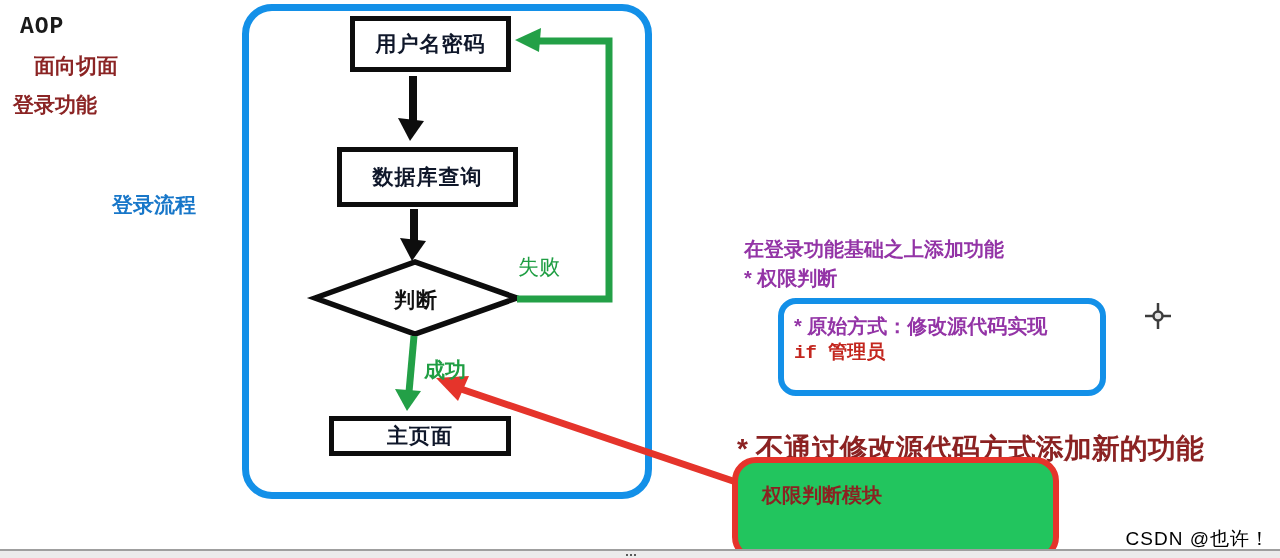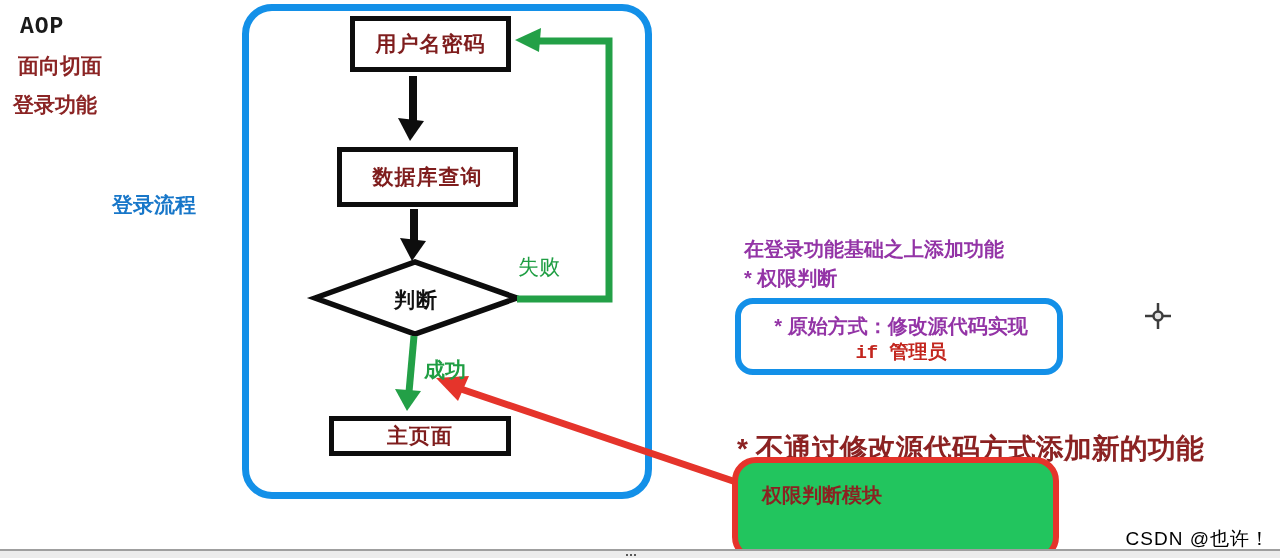--- a/index.html
+++ b/index.html
@@ -4,56 +4,55 @@
 <style>
   html,body { margin:0; padding:0; background:#ffffff; }
   #canvas {
     position:relative; width:1280px; height:558px; background:#ffffff;
     font-family:"Liberation Sans", sans-serif; overflow:hidden;
   }
   .abs { position:absolute; }
 
   
   .aop-title    { left:20px;  top:14px;  font:700 23px "Liberation Mono", monospace; color:#1a1a1a; letter-spacing:1px; }
-  .maroon-note1 { left:18px;  top:52px;  font-size:21px; font-weight:700; color:#8B2424; }
+  .maroon-note1 { left:34px;  top:52px;  font-size:21px; font-weight:700; color:#8B2424; }
   .maroon-note2 { left:13px;  top:91px;  font-size:21px; font-weight:700; color:#8B2424; }
   .flow-caption { left:112px; top:191px; font-size:21px; font-weight:700; color:#1877C9; }
 
   
   .flow-container {
     left:242px; top:4px; width:410px; height:495px; box-sizing:border-box;
     border:7px solid #1390E8; border-radius:30px; background:transparent; z-index:0;
   }
 
   
   .node {
     position:absolute; box-sizing:border-box; border:5px solid #0d0d0d; background:#ffffff;
     display:flex; align-items:center; justify-content:center;
-    font-size:21px; font-weight:700; color:#7f1d1d; z-index:1; letter-spacing:1px;
+    font-size:21px; font-weight:700; color:#0f172a; z-index:1; letter-spacing:1px;
   }
   .node-username { left:350px; top:16px;  width:161px; height:56px; }
   .node-dbquery  { left:337px; top:147px; width:181px; height:60px; }
   .node-homepage { left:329px; top:416px; width:182px; height:40px; }
 
   .decision-label { left:316px; top:286px; width:200px; text-align:center;
                     font-size:21px; font-weight:700; color:#111; z-index:3; letter-spacing:1px; }
   .fail-label    { left:518px; top:253px; font-size:21px; font-weight:400; color:#1F9E43; z-index:3; }
   .success-label { left:424px; top:356px; font-size:21px; font-weight:700; color:#1F9E43; z-index:3; }
 
   .overlay { position:absolute; left:0; top:0; z-index:2; }
 
   
   .purple-head1 { left:744px; top:236px; font-size:20px; font-weight:700; color:#9334A6; }
   .purple-head2 { left:744px; top:265px; font-size:20px; font-weight:700; color:#9334A6; }
 
   .blue-note-box {
-    left:735px; top:298px; width:328px; height:77px; box-sizing:border-box;
+    left:778px; top:298px; width:328px; height:98px; box-sizing:border-box;
     border:6px solid #1390E8; border-radius:18px; background:#fff; z-index:1;
     padding:9px 6px 4px 10px;
-    text-align:center;
   }
   .blue-note-box .ln { line-height:27px; white-space:nowrap; }
   .ln-purple { font-size:20px; font-weight:700; color:#9334A6; }
   .ln-code   { font:700 19px "Liberation Mono", monospace; color:#C3261E; }
 
   .new-way-note { left:737px; top:430px; font-size:28px; font-weight:700; color:#8B2222; white-space:nowrap; }
 
   .red-module-box {
     left:732px; top:457px; width:327px; height:104px; box-sizing:border-box;
     border:6px solid #E5342B; border-radius:24px; background:#22c55e; z-index:1;

